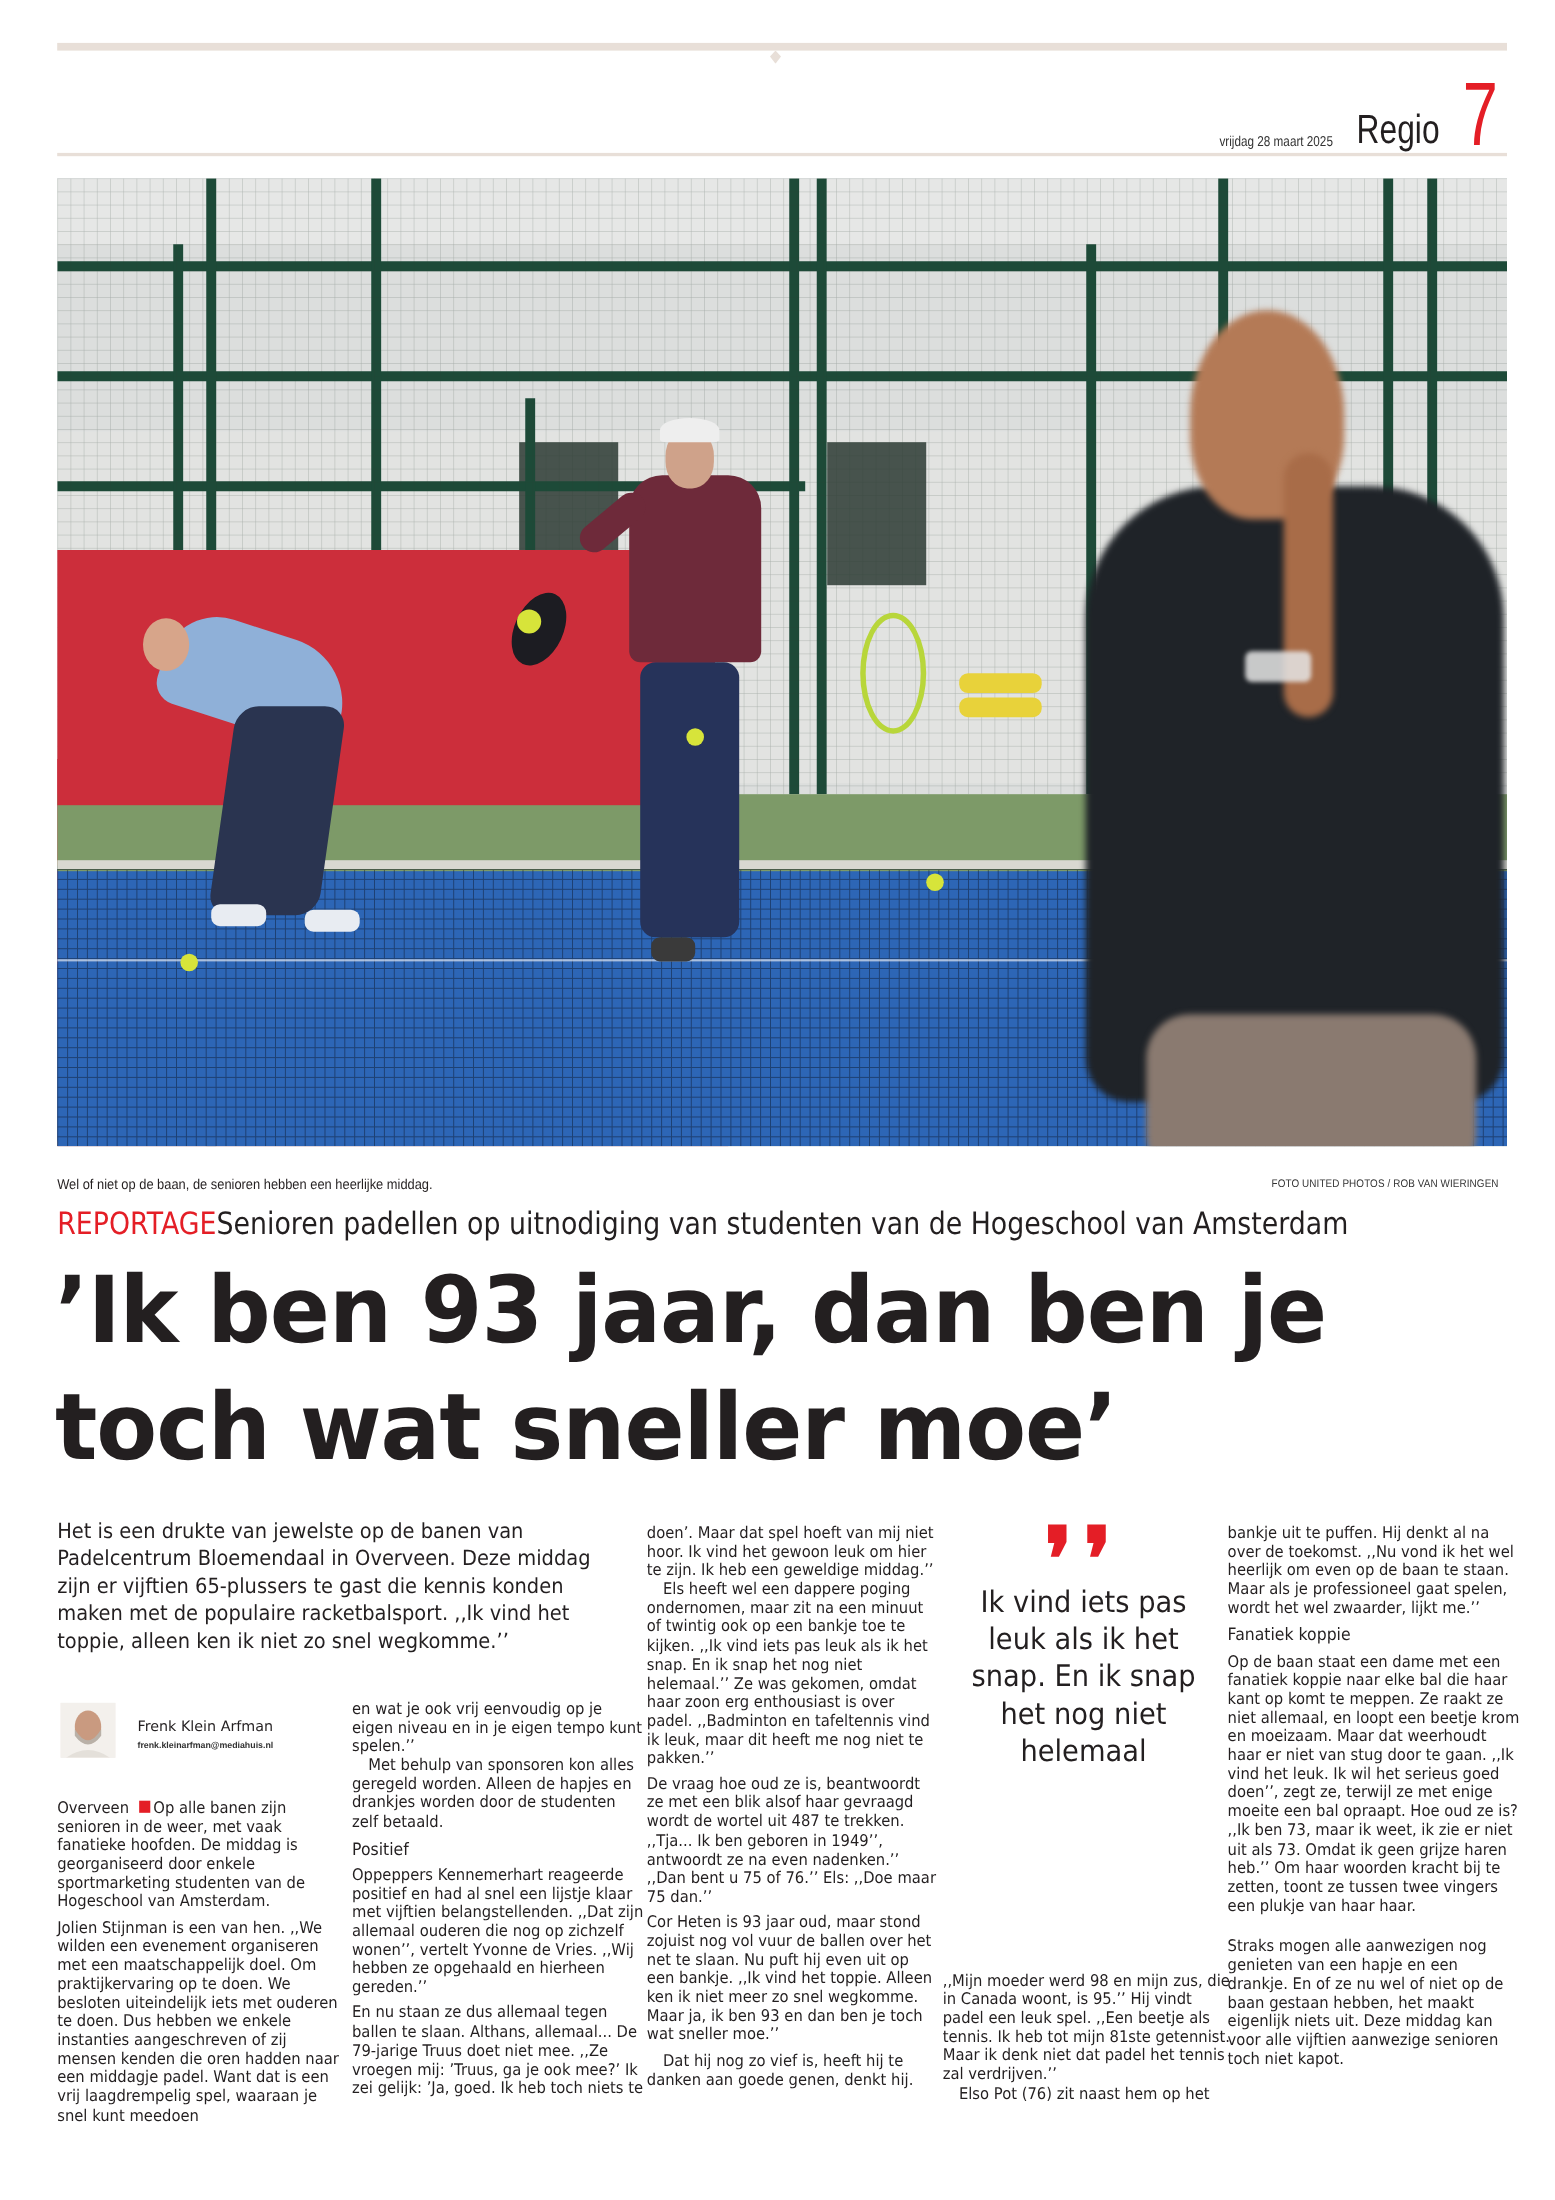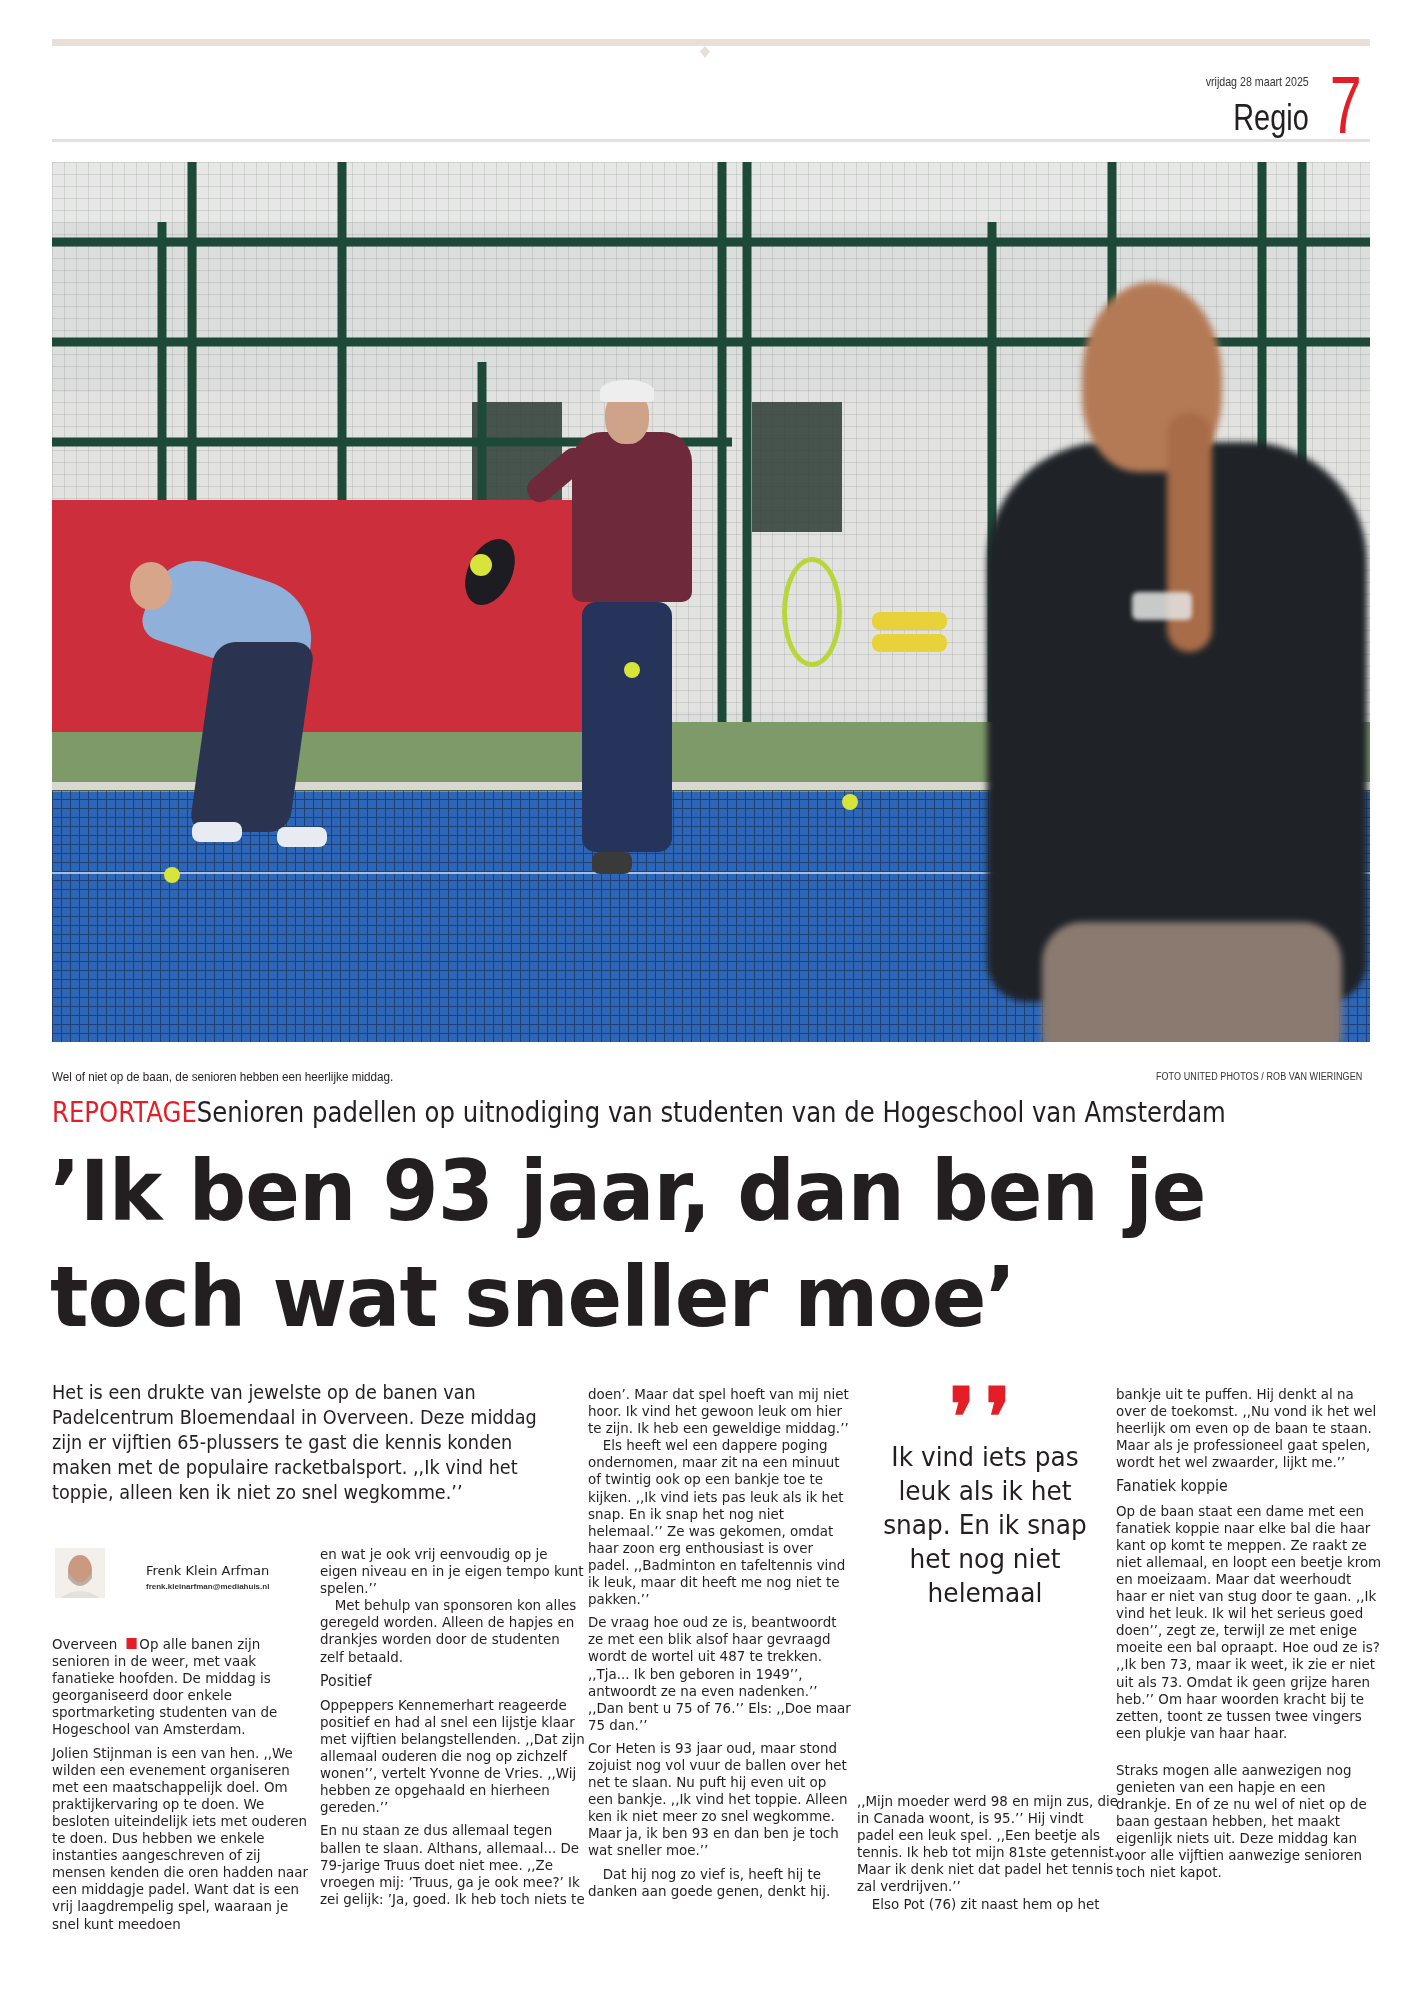--- a/index.html
+++ b/index.html
@@ -3,42 +3,42 @@
 <meta charset="utf-8">
 <style>
   * { box-sizing: border-box; margin: 0; padding: 0; }
   html, body { width: 1414px; height: 2000px; background: #ffffff; overflow: hidden; }
   body { position: relative; font-family: "DejaVu Sans", sans-serif; color: #231f20; }
 
   .top-rule { position: absolute; left: 52px; top: 39px; width: 1318px; height: 7px; background: #e8dfd8; }
   .top-diamond { position: absolute; left: 700px; top: 46px; width: 10px; height: 12px; background: #e8dfd8; clip-path: polygon(50% 0, 100% 45%, 50% 100%, 0 45%); }
 
   .masthead { position: absolute; right: 52px; top: 62px; height: 80px; display: flex; align-items: flex-end; }
-  .masthead-text { display: flex; flex-direction: column; align-items: flex-end; margin-right: 8px; padding-bottom: 6px; }
+  .masthead-text { display: flex; flex-direction: row; align-items: flex-end; margin-right: 8px; padding-bottom: 6px; }
   .date { font-family: "Liberation Sans", sans-serif; font-size: 13px; color: #333; transform: scaleX(0.82); transform-origin: right; white-space: nowrap; }
   .section { font-family: "Liberation Sans", sans-serif; font-size: 37px; color: #231f20; transform: scaleX(0.78); transform-origin: right; line-height: 1; margin-top: 10px; }
   .page-num { font-family: "Liberation Sans", sans-serif; font-size: 82px; color: #e41e26; line-height: 0.9; transform: scaleX(0.7); transform-origin: right; }
   .mid-rule { position: absolute; left: 52px; top: 139px; width: 1318px; height: 3px; background: #e8dfd8; }
 
   
   .photo { position: absolute; left: 52px; top: 162px; width: 1318px; height: 880px; overflow: hidden; background: #d8dcdc; }
   .photo svg { width: 100%; height: 100%; display: block; }
 
   .caption { position: absolute; left: 52px; top: 1069px; font-family: "Liberation Sans", sans-serif; font-size: 13px; color: #231f20; transform: scaleX(0.9); transform-origin: left; white-space: nowrap; }
   .credit { position: absolute; right: 52px; top: 1071px; font-family: "Liberation Sans", sans-serif; font-size: 10px; color: #333; transform: scaleX(0.9); transform-origin: right; white-space: nowrap; letter-spacing: 0.1px; }
 
   .kicker { position: absolute; left: 52px; top: 1096px; font-family: "DejaVu Sans", sans-serif; font-size: 28px; white-space: nowrap; transform: scaleX(0.87); transform-origin: left; }
   .kicker-label { color: #e41e26; }
   .kicker-text { color: #231f20; }
 
   .headline { position: absolute; left: 50px; top: 1138px; width: 1330px; font-family: "DejaVu Sans", sans-serif; font-weight: bold; font-size: 84px; line-height: 106px; color: #231f20; letter-spacing: -1px; transform: scaleX(0.96); transform-origin: left; }
 
   .lead { position: absolute; left: 52px; top: 1380px; width: 540px; font-family: "DejaVu Sans", sans-serif; font-size: 19px; line-height: 25px; color: #231f20; transform: scaleX(0.93); transform-origin: left; }
 
-  .byline { position: absolute; left: 55px; top: 1548px; display: flex; align-items: center; gap: 21px; }
+  .byline { position: absolute; left: 55px; top: 1548px; display: flex; align-items: center; }
   .avatar { width: 50px; height: 50px; background: #f1eeea; position: relative; overflow: hidden; }
   .byline-text { margin-left: 20px; padding-top: 8px; }
   .byline-name { font-size: 13px; color: #231f20; font-family: "DejaVu Sans", sans-serif; }
   .byline-email { font-size: 8px; color: #333; font-family: "Liberation Sans", sans-serif; margin-top: 4px; font-weight: bold; }
 
   .col { position: absolute; font-family: "DejaVu Sans", sans-serif; font-size: 14.6px; line-height: 17.1px; color: #231f20; transform: scaleX(0.92); transform-origin: left top; }
   .col p { margin-bottom: 6px; }
   .col p.indent { text-indent: 16px; margin-bottom: 0; }
   .col h3 { font-weight: normal; font-size: 15.5px; margin: 8px 0 6px; }
   .col1 { left: 52px; top: 1635px; width: 280px; }

